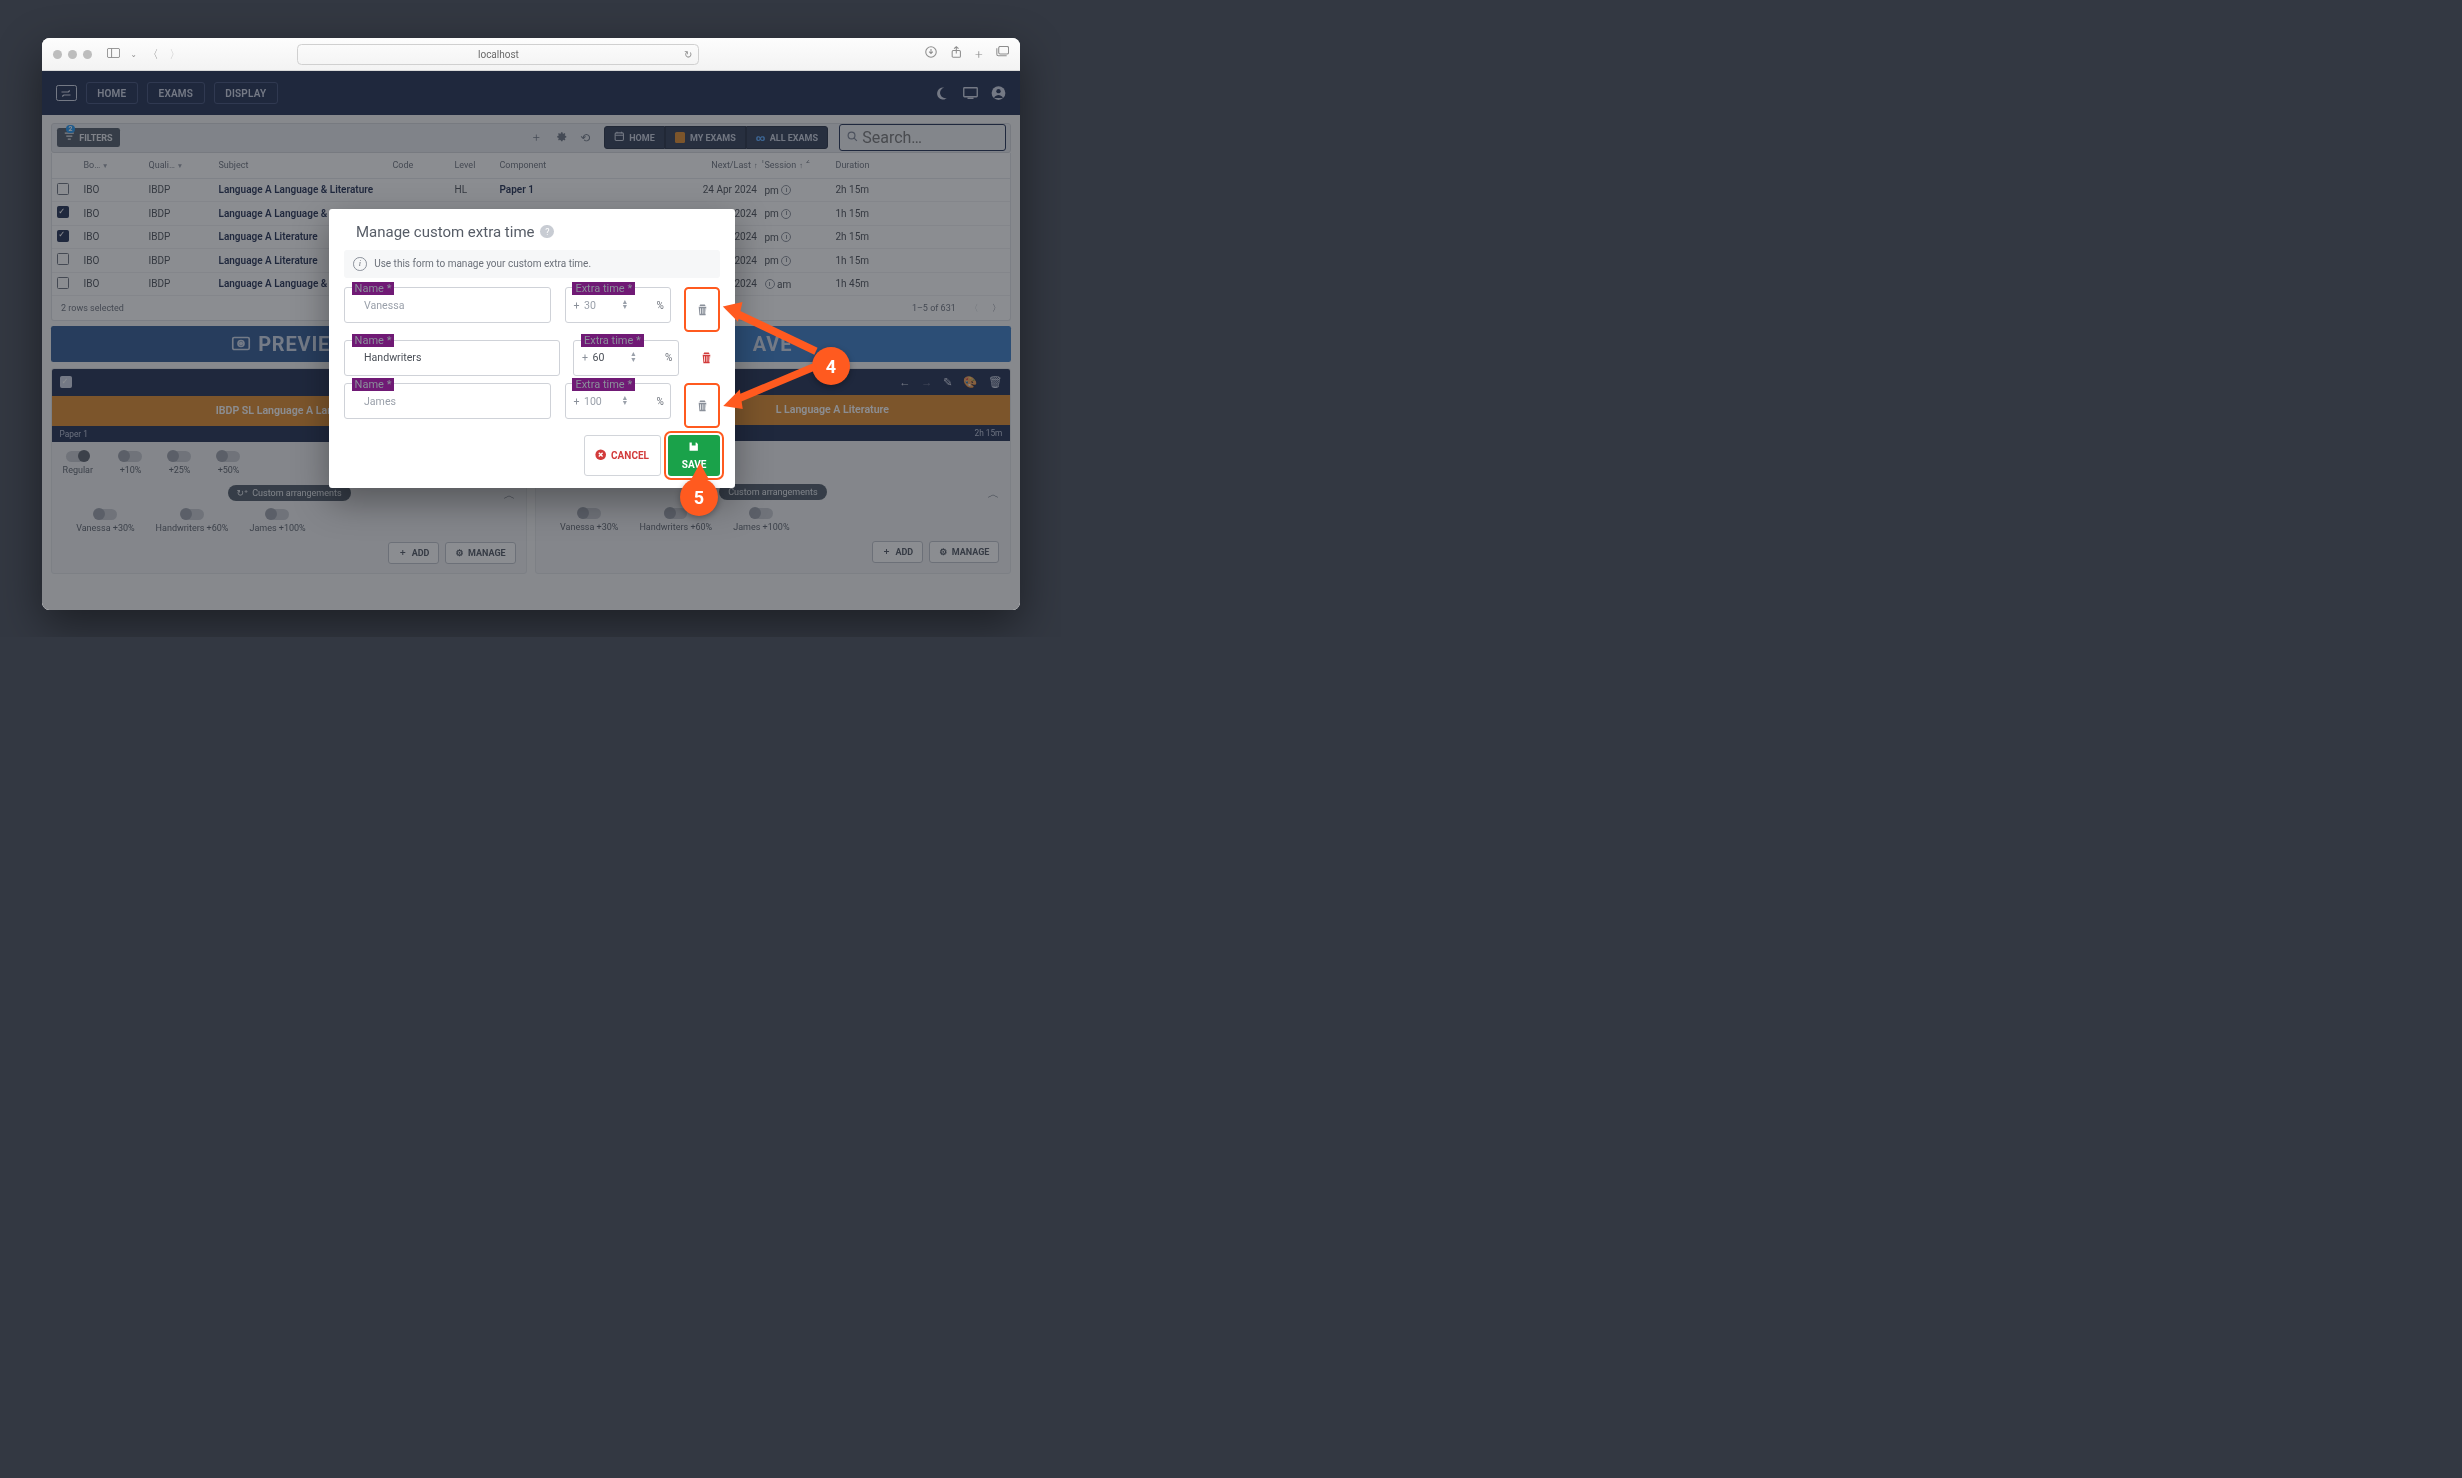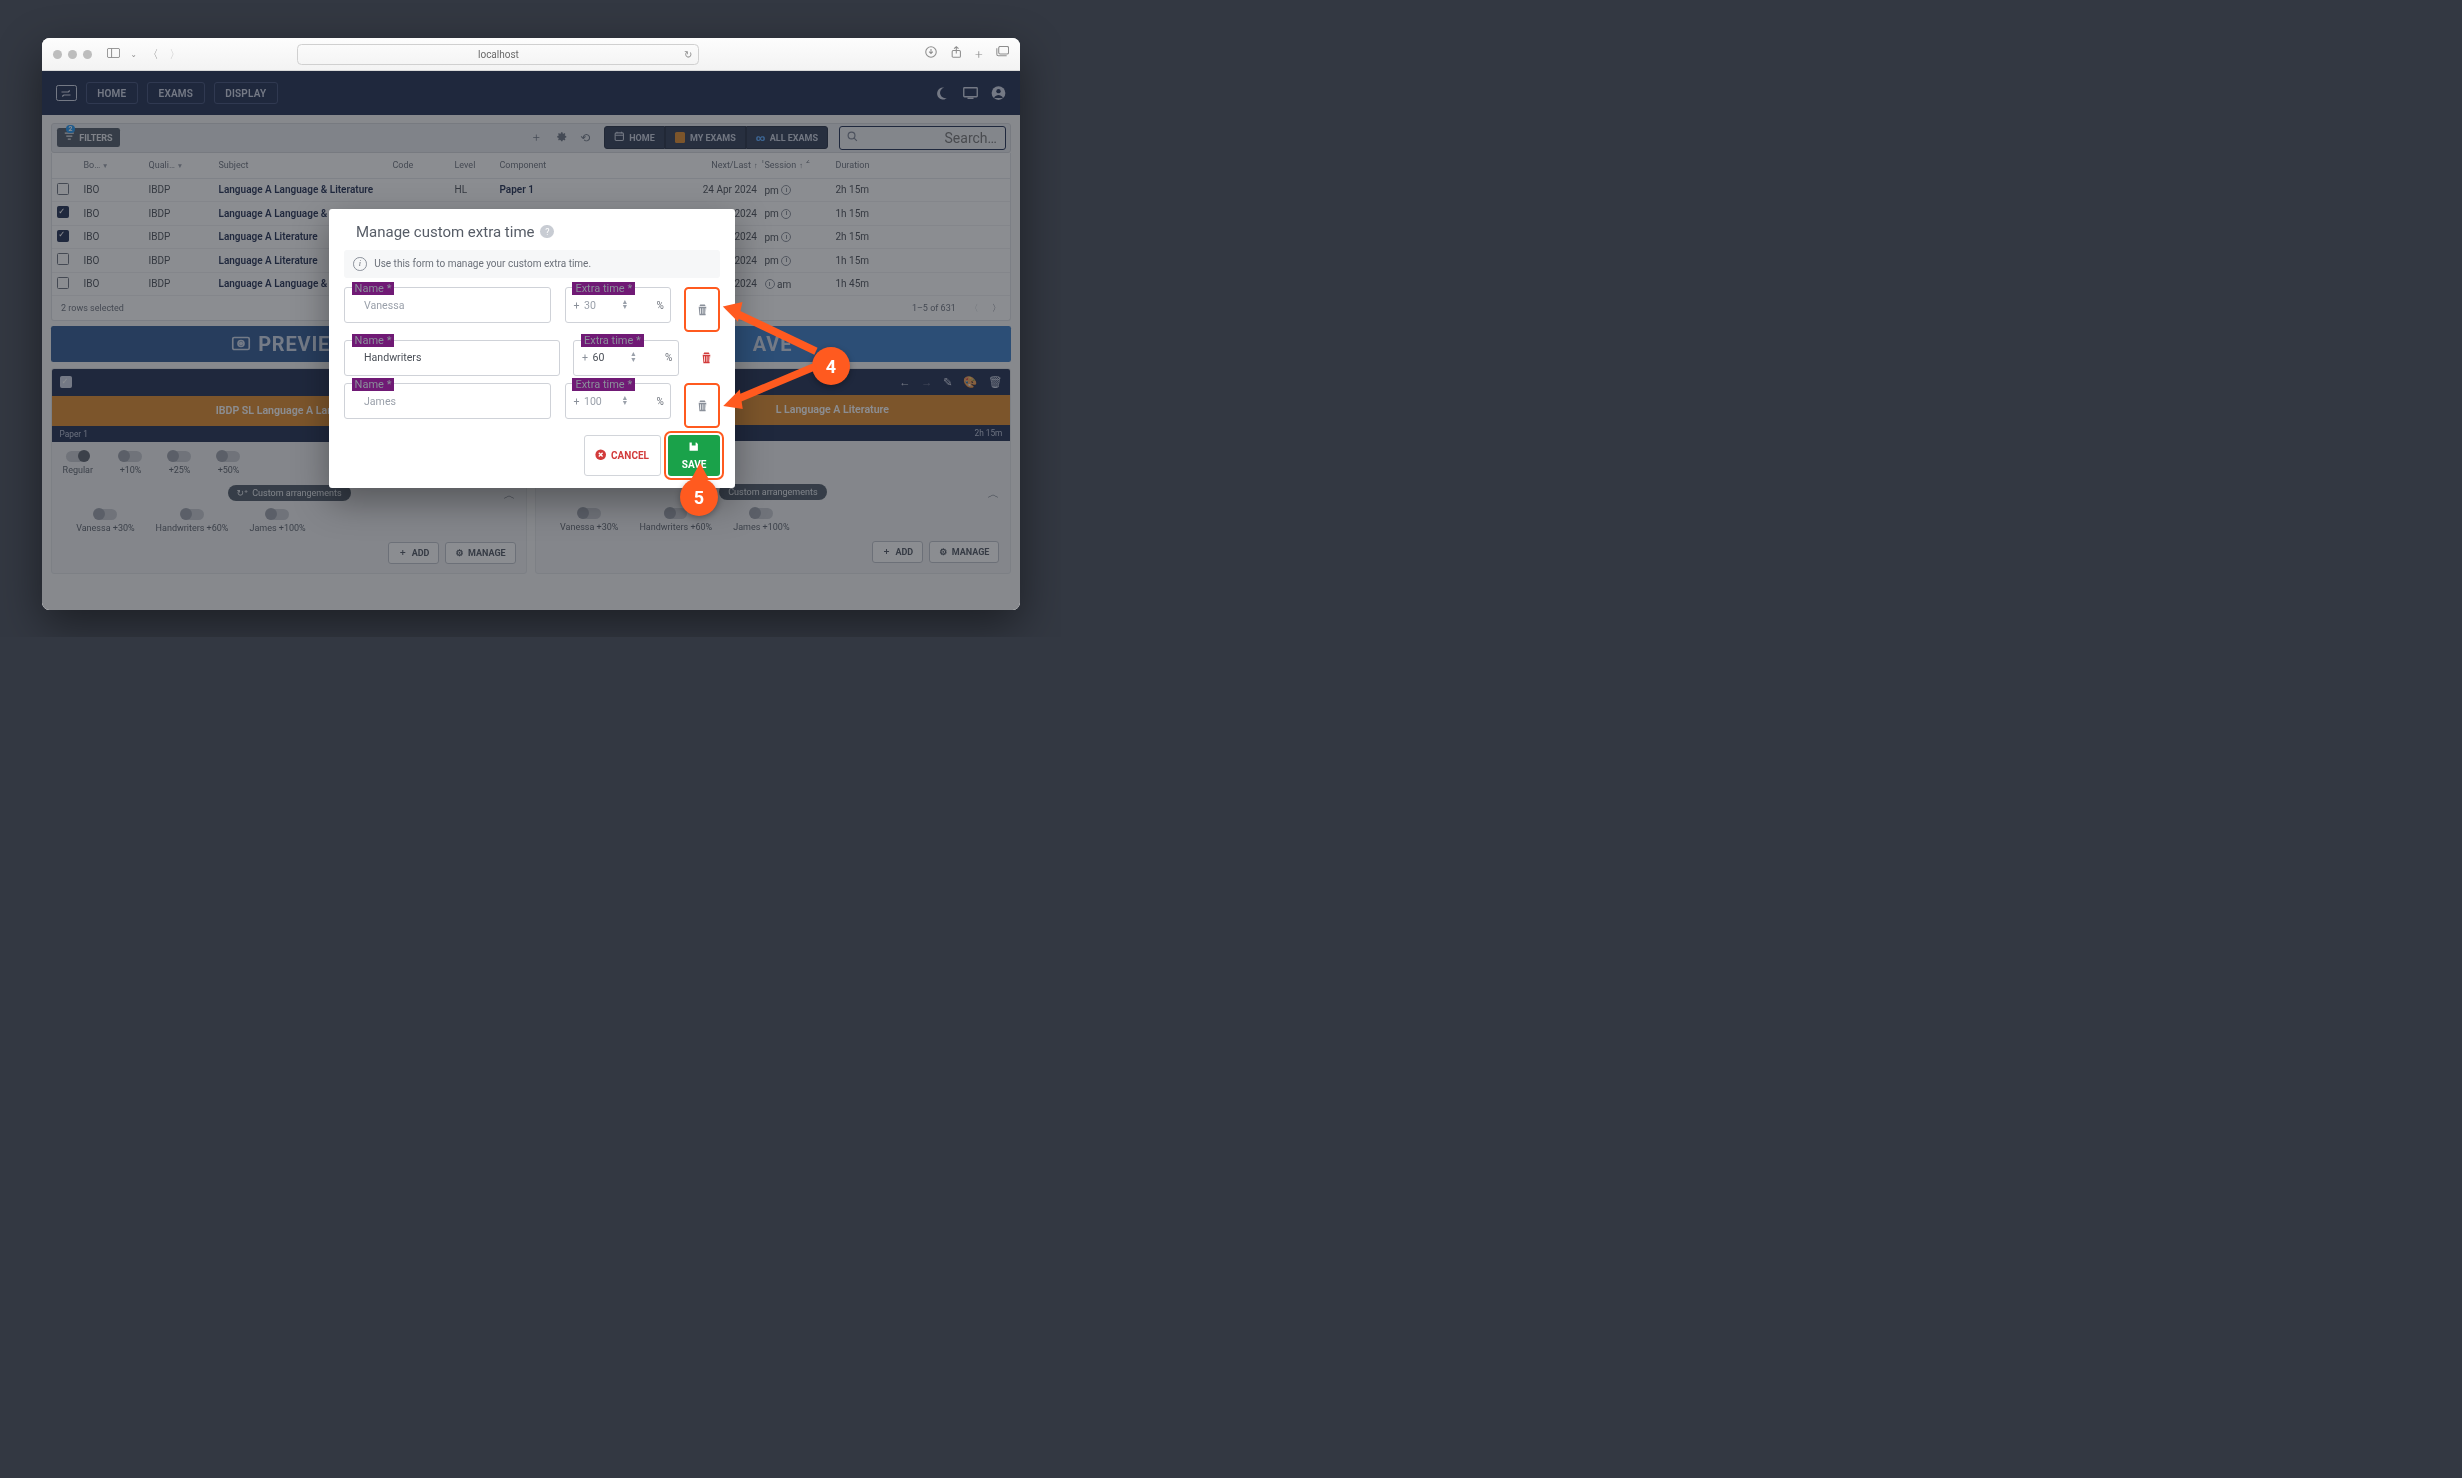--- a/index.html
+++ b/index.html
@@ -33,21 +33,21 @@
   .filters-btn .badge { position:absolute; top:-3px; left:9px; background:#2196f3; color:#fff; font-size:6.8px; padding:0 3px; border-radius:4.5px; }
   .tb2-spacer { flex:1; }
   .tb2-ic { color:#6e7684; width:20px; text-align:center; font-size:12px; }
   .tb2-tabs { display:flex; gap:0; margin-left:4.5px; }
   .tb2-tab { display:flex; align-items:center; gap:4.5px; padding:4.5px 9px; font-size:9px; font-weight:700; color:#c9d0de; background:#2f3b55; border:0.8px solid #222c42; }
   .tb2-tab:first-child { border-radius:3px 0 0 3px; }
   .tb2-tab:last-child { border-radius:0 3px 3px 0; }
   .tb2-tab .sq { width:10.6px; height:10.6px; background:#e08a2a; border-radius:1.5px; }
   .tb2-tab .inf { color:#59a9ff; font-weight:900; }
   .search-box { display:flex; align-items:center; gap:4.5px; border:1.5px solid #1f2c50; border-radius:3px; background:#eef0f3; padding:3px 7.6px; margin-left:6px; width:167px; }
-  .search-box input { border:none; background:transparent; outline:none; font-size:14px; width:100%; color:#7d8494;text-align:right; }
+  .search-box input { border:none; background:transparent; outline:none; font-size:16px; width:100%; color:#7d8494; }
 
   
   .table { background:#fff; border:0.8px solid #e0e2e6; border-top:none; border-radius:0 0 3px 3px; font-size:10px; color:#4a4f57; }
   .table-head, .row { display:grid; grid-template-columns:27px 65px 70px 174px 62px 45px 159px 106px 71px 65px; align-items:center; padding:0 4.5px; }
   .table-head { height:26px; font-size:9px; color:#6c727d; border-bottom:0.8px solid #e6e8ec; }
   .th { display:flex; align-items:center; gap:3px; white-space:nowrap; overflow:hidden; }
   .funnel { font-size:7.6px; color:#9aa0aa; }
   .sort-up { font-size:7.6px; }
   .sup { font-size:6.8px; position:relative; top:-4.5px; }
   .row { height:23.5px; border-bottom:0.8px solid #f0f1f3; }

